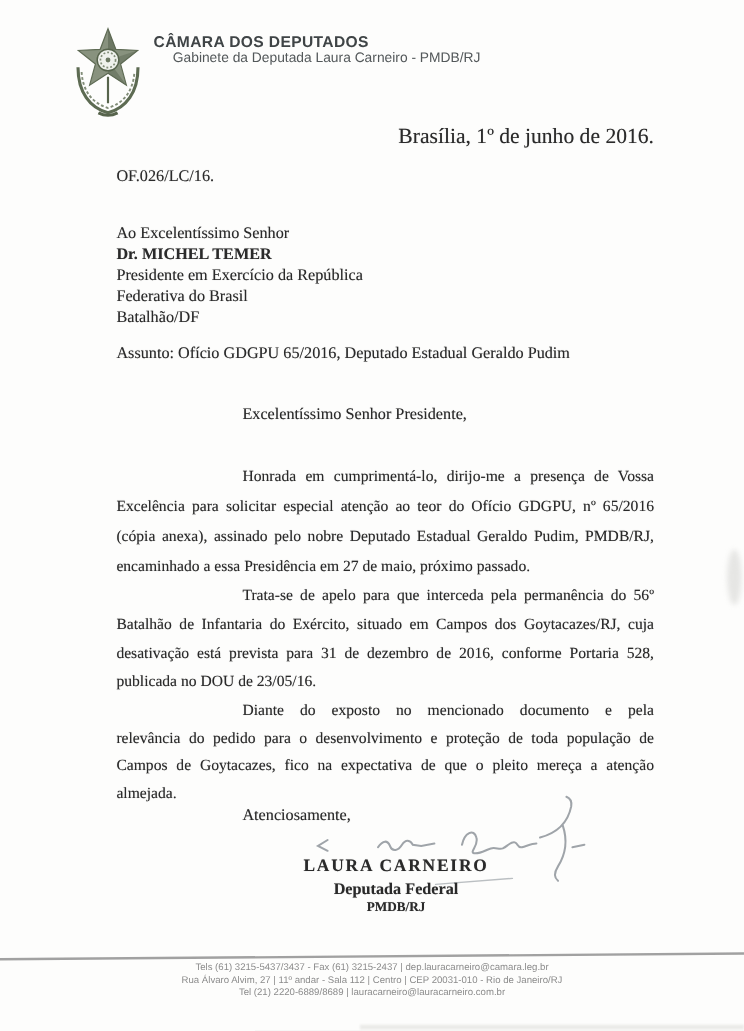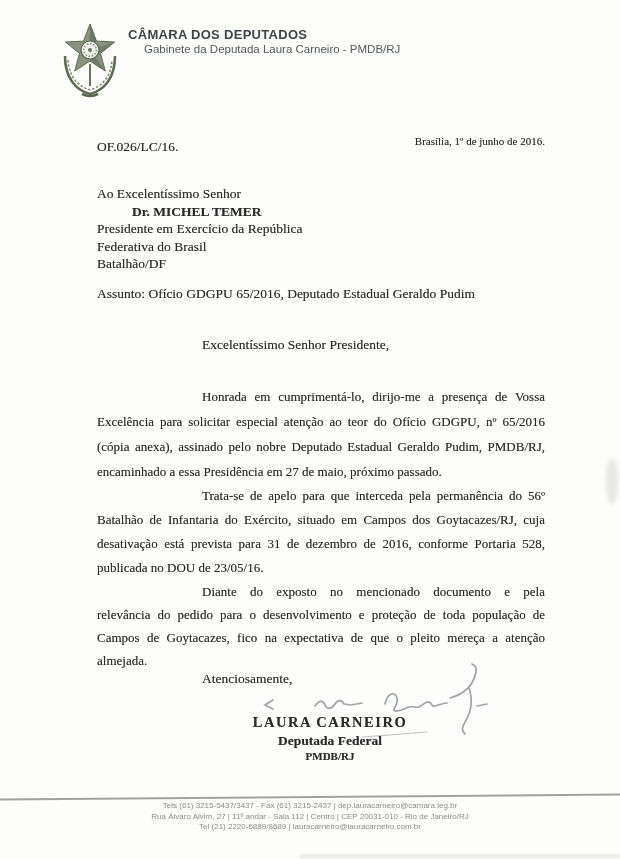--- a/index.html
+++ b/index.html
@@ -14,24 +14,24 @@
     position:absolute;left:128px;top:27px;
     font-family:"Liberation Sans", sans-serif;font-size:13px;font-weight:600;
     color:#3f4446;letter-spacing:.3px;
   }
   .office{
     position:absolute;left:144px;top:43px;
     font-family:"Liberation Sans", sans-serif;font-size:11.5px;color:#53585a;
   }
   
   .serif{text-shadow:0 0 .6px rgba(45,45,45,.45);}
-  .dateline{position:absolute;left:97px;top:103px;width:448px;text-align:right;font-size:11px;margin-top:32px;}
+  .dateline{position:absolute;left:97px;top:103px;width:448px;text-align:right;font-size:18px;}
   .refline{position:absolute;left:97px;top:139px;font-size:13.5px;}
   .recipient{position:absolute;left:97px;top:185px;font-size:13.5px;line-height:17.5px;}
-  .recipient .bold{font-weight:bold;margin-left:35px;}
+  .recipient .bold{font-weight:bold;}
   .subject{position:absolute;left:97px;top:286px;font-size:13.5px;}
   .salutation{position:absolute;left:202px;top:337px;font-size:13.5px;}
   .para{position:absolute;left:97px;width:448px;font-size:13px;}
   .p1{top:384px;line-height:25px;}
   .p2{top:484px;line-height:24px;}
   .p3{top:580px;line-height:23px;}
   .jline{text-align:justify;text-align-last:justify;}
   .ind{text-indent:105px;}
   .lline{text-align:left;}
   .closing{position:absolute;left:202px;top:671px;font-size:13.5px;}

